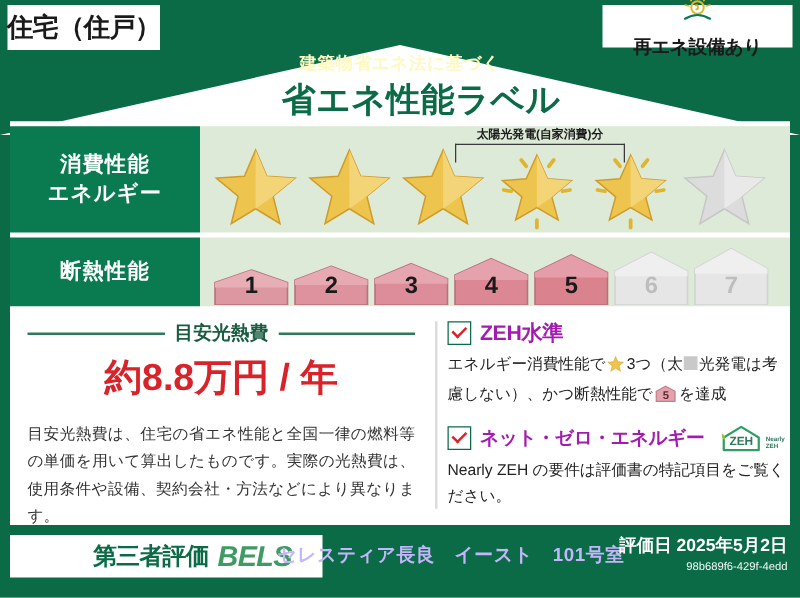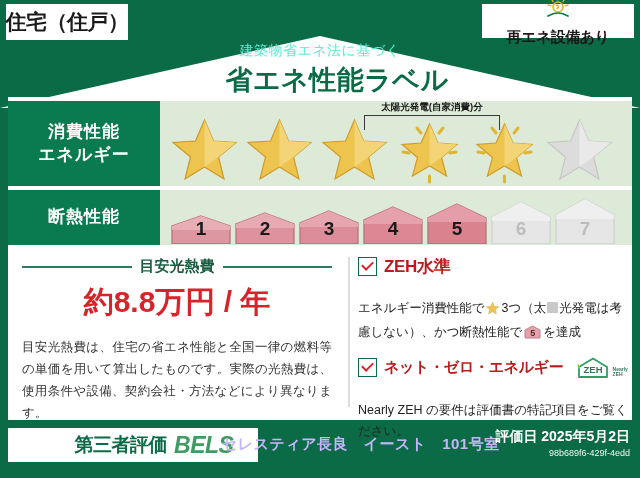--- a/index.html
+++ b/index.html
@@ -29,21 +29,21 @@
     position:absolute;left:0;top:36px;width:640px;height:74px;
     background:#ffffff;
     -webkit-clip-path:polygon(320px 0, 640px 72px, 0 72px);
     clip-path:polygon(320px 0, 640px 72px, 0 72px);
   }
   #roof-text{
     position:absolute;left:0;top:42px;width:640px;text-align:center;
     pointer-events:none;
   }
   #roof-text .sub{
-    font-size:14px;font-weight:normal;color:#5eead4;letter-spacing:.5px;
+    font-size:14px;font-weight:bold;color:#fef9c3;letter-spacing:.5px;
     margin-bottom:2px;
   }
   #roof-text .main{
     font-size:27px;font-weight:bold;color:#0a6b46;letter-spacing:.5px;padding-left:34px;
   }
 
   
   #panel{
     position:absolute;left:8px;top:97px;width:624px;height:323px;
     background:#ffffff;
@@ -117,23 +117,23 @@
   .zeh-head{display:flex;align-items:center;gap:7px;}
   .check{
     width:17px;height:17px;border:1.6px solid #0a6b46;background:#fff;
     position:relative;flex:0 0 17px;
   }
   .check:after{
     content:"";position:absolute;left:2.5px;top:3px;width:9px;height:5px;
     border-left:2.4px solid #d8232a;border-bottom:2.4px solid #d8232a;
     transform:rotate(-45deg);
   }
-  .zeh-title{font-size:17px;font-weight:bold;color:#b91c1c;white-space:nowrap;letter-spacing:-.3px;}
+  .zeh-title{font-size:17px;font-weight:bold;color:#a21caf;white-space:nowrap;letter-spacing:-.3px;}
   .zeh-title.small{font-size:15px;}
-  .zeh-body{font-size:12.5px;color:#222;line-height:1.7;margin-top:20px;}
+  .zeh-body{font-size:12.5px;color:#222;line-height:1.7;margin-top:3px;}
   .tofu{
     display:inline-block;width:11px;height:11px;background:#c9c9c9;
     vertical-align:-1px;margin:0 1px;
   }
   .inline-star{display:inline-block;vertical-align:-3px;margin:0 1px;}
   .inline-house{
     display:inline-block;width:17px;height:14px;vertical-align:-3px;margin:0 2px;
     position:relative;
   }
   .inline-house .n{

